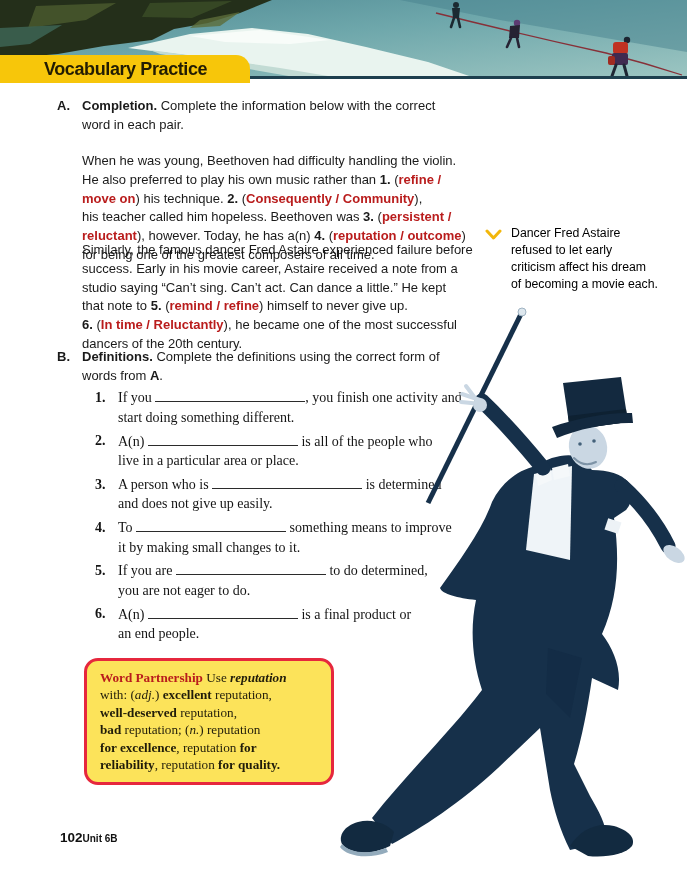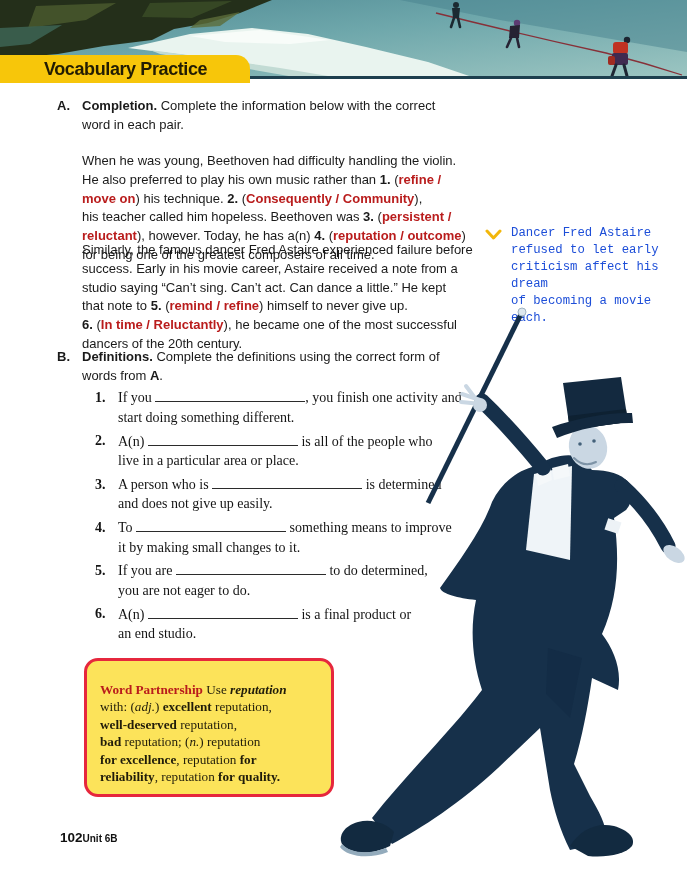--- a/index.html
+++ b/index.html
@@ -29,26 +29,26 @@
   
   #b-items{position:absolute;left:95px;top:388px;width:400px;
            font-family:"Liberation Serif",serif;font-size:14px;line-height:19.5px;color:#141414;}
   .b-item{position:relative;padding-left:23px;margin-bottom:4px;}
   .b-item .num{position:absolute;left:0;top:0;font-weight:700;}
   .blank{display:inline-block;width:150px;height:0.95em;border-bottom:1.4px solid #2b2b2b;}
 
   
   .word-box{position:absolute;left:84px;top:658px;width:250px;box-sizing:border-box;
             background:#fce35a;border:3px solid #e6273d;border-radius:14px;
-            padding:20px 12px 9px 13px;font-family:"Liberation Serif",serif;
+            padding:8px 12px 9px 13px;font-family:"Liberation Serif",serif;
             font-size:13.2px;line-height:17.4px;color:#201c0a;}
 
   
   .caption{position:absolute;left:511px;top:225px;width:168px;
-           font-size:12.3px;line-height:17px;color:#1d4ed8;font-family:Liberation Mono, monospace;}
+           font-size:12.3px;line-height:17px;color:#000000;}
   .caption-chevron{position:absolute;left:485px;top:229px;}
 
   
   .dancer{position:absolute;left:330px;top:298px;width:357px;height:577px;pointer-events:none;}
 
   
   .footer{position:absolute;left:60px;top:830px;display:flex;align-items:baseline;gap:0;color:#101010;}
   .footer .pagenum{font-size:13.5px;font-weight:700;}
   .footer .unit{font-size:10px;font-weight:700;}
 </style>
@@ -138,21 +138,21 @@
     <div class="b-item">
       <span class="num">4.</span>
       <span><span>To </span><span class="blank"></span><span> something means to improve</span><br><span>it by making small changes to it.</span></span>
     </div>
     <div class="b-item">
       <span class="num">5.</span>
       <span><span>If you are </span><span class="blank"></span><span> to do determined,</span><br><span>you are not eager to do.</span></span>
     </div>
     <div class="b-item">
       <span class="num">6.</span>
-      <span><span>A(n) </span><span class="blank"></span><span> is a final product or</span><br><span>an end studio.</span></span>
+      <span><span>A(n) </span><span class="blank"></span><span> is a final product or</span><br><span>an end people.</span></span>
     </div>
   </div>
 
   <div class="word-box"><span class="seg-red">Word Partnership</span><span> Use </span><span class="seg-bi">reputation</span><br><span>with: (</span><span class="seg-i">adj.</span><span>) </span><span class="seg-b">excellent</span><span> reputation,</span><br><span class="seg-b">well-deserved</span><span> reputation,</span><br><span class="seg-b">bad</span><span> reputation; (</span><span class="seg-i">n.</span><span>) reputation</span><br><span class="seg-b">for excellence</span><span>, reputation </span><span class="seg-b">for</span><br><span class="seg-b">reliability</span><span>, reputation </span><span class="seg-b">for quality.</span></div>
 
   <svg class="caption-chevron" width="17" height="12" viewBox="0 0 17 12">
     <polyline points="2,2 8.5,9 15,2" fill="none" stroke="#f2b70c" stroke-width="3" stroke-linecap="round" stroke-linejoin="round"></polyline>
   </svg>
   <div class="caption"><span>Dancer Fred Astaire</span><br><span>refused to let early</span><br><span>criticism affect his dream</span><br><span>of becoming a movie each.</span></div>
 

